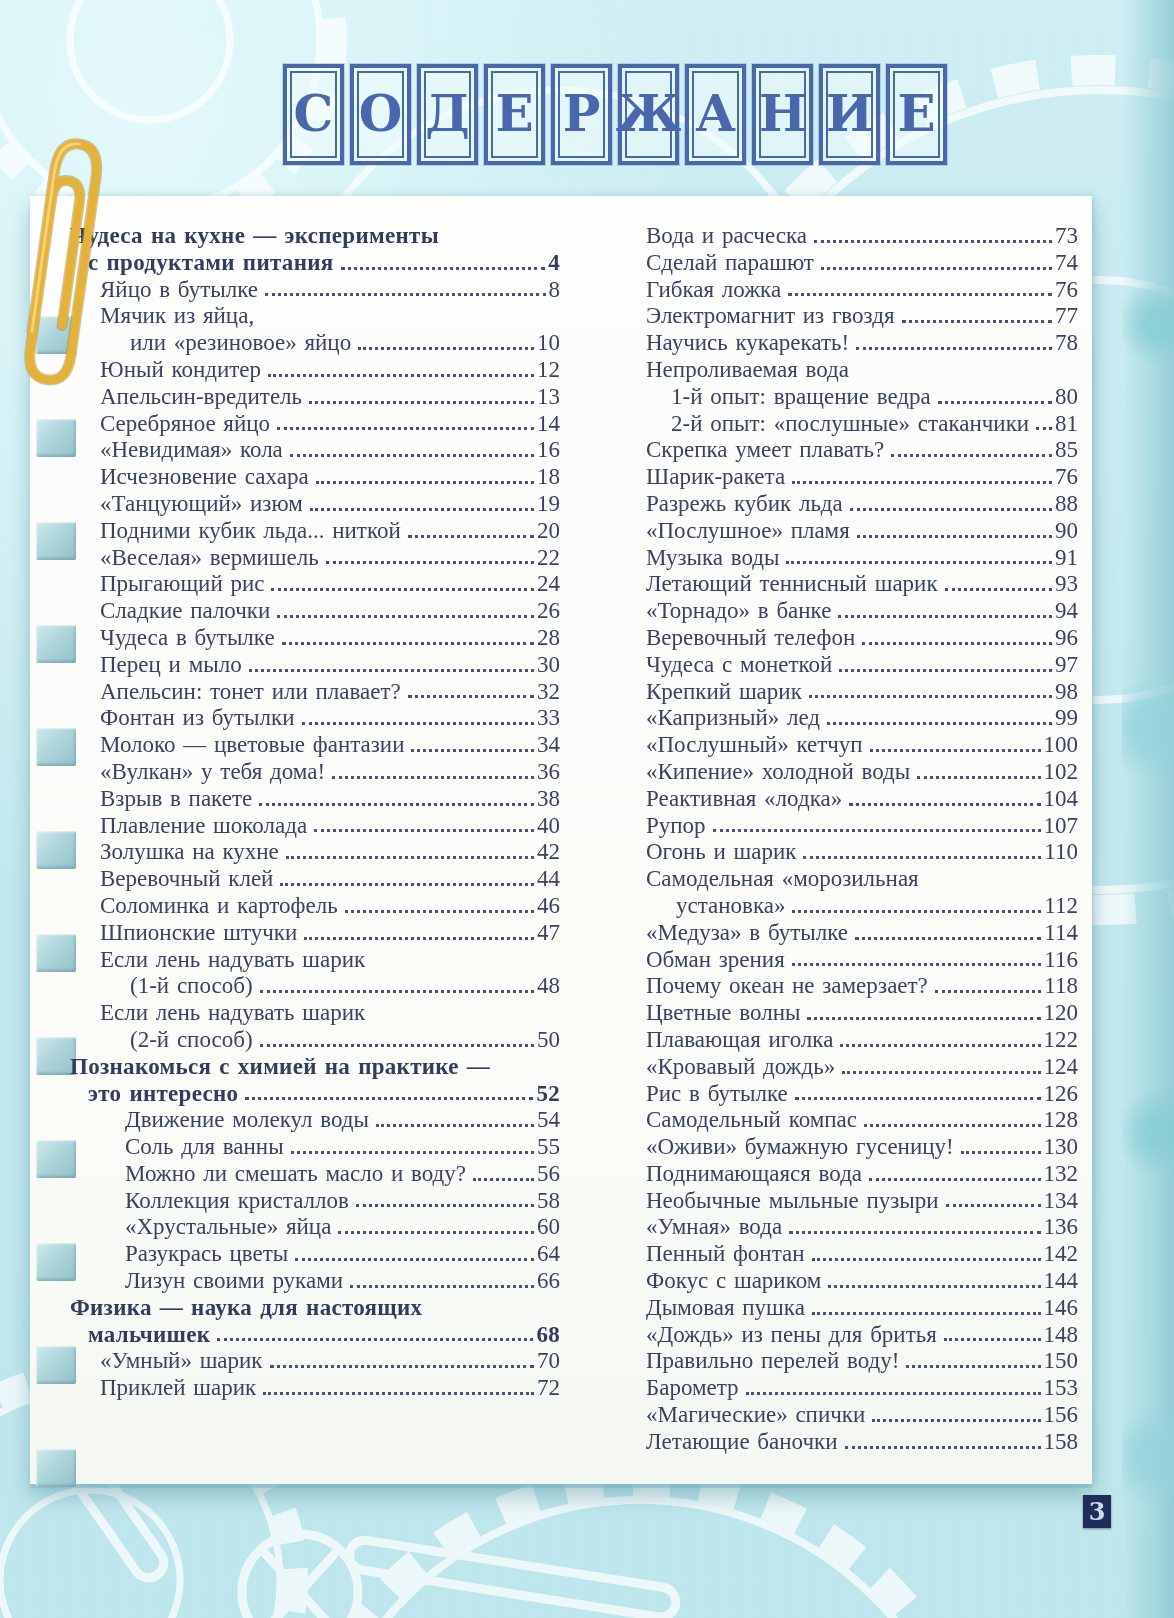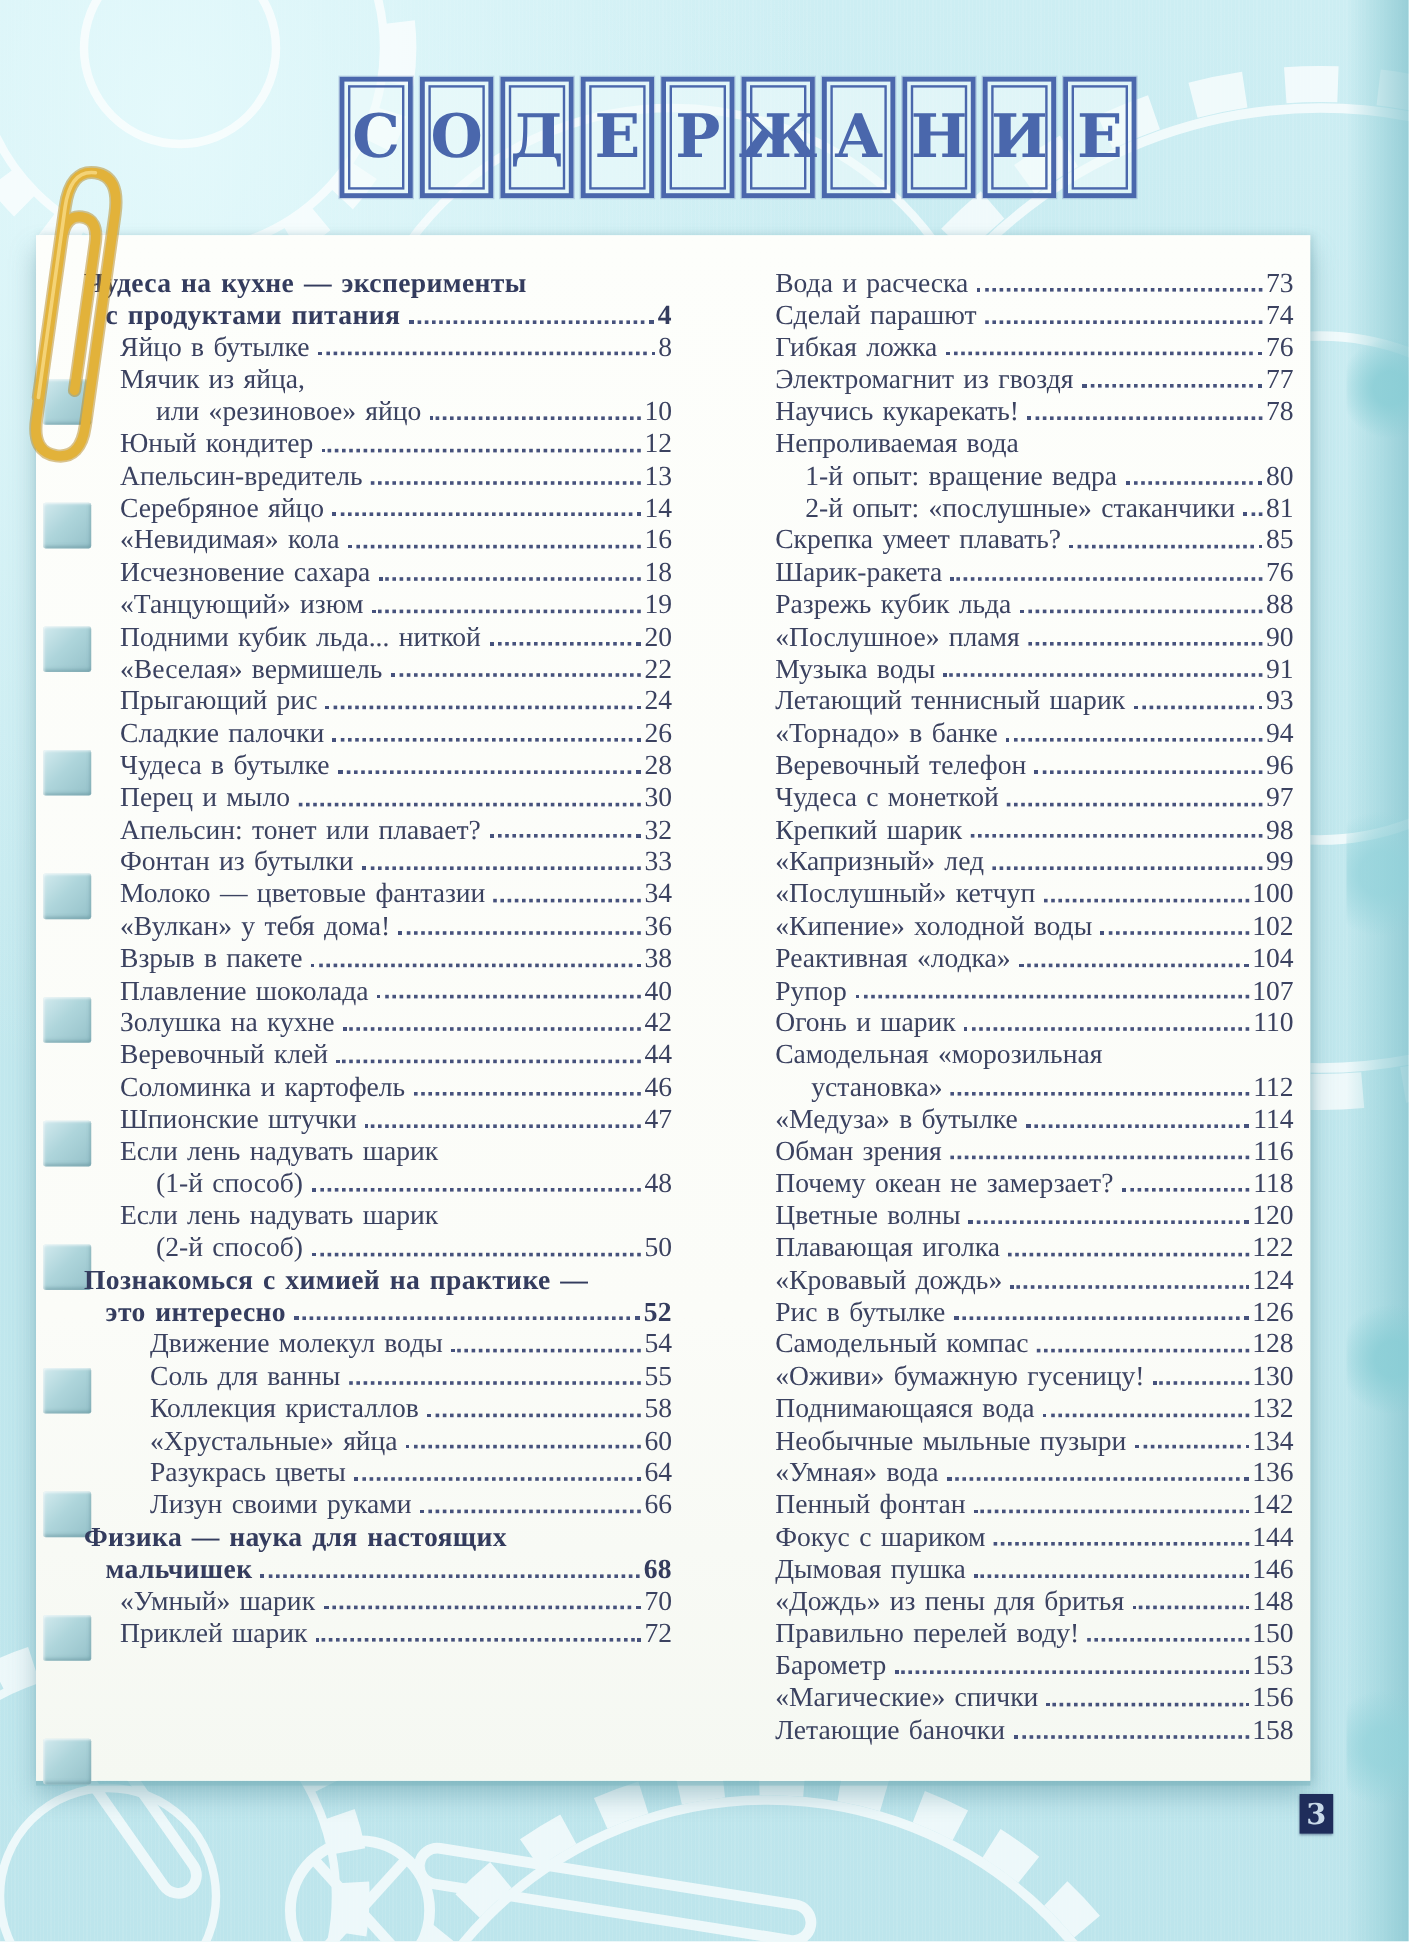--- a/index.html
+++ b/index.html
@@ -385,20 +385,27 @@
           </div>
           <div class="entry lvl2">
             <div class="line last">
               <span>Соль для ванны</span>
               <span class="leader"></span>
               <span class="pnum">55</span>
             </div>
           </div>
           <div class="entry lvl2">
             <div class="line last">
+              <span>Можно ли смешать масло и воду?</span>
+              <span class="leader"></span>
+              <span class="pnum">56</span>
+            </div>
+          </div>
+          <div class="entry lvl2">
+            <div class="line last">
               <span>Коллекция кристаллов</span>
               <span class="leader"></span>
               <span class="pnum">58</span>
             </div>
           </div>
           <div class="entry lvl2">
             <div class="line last">
               <span>«Хрустальные» яйца</span>
               <span class="leader"></span>
               <span class="pnum">60</span>

